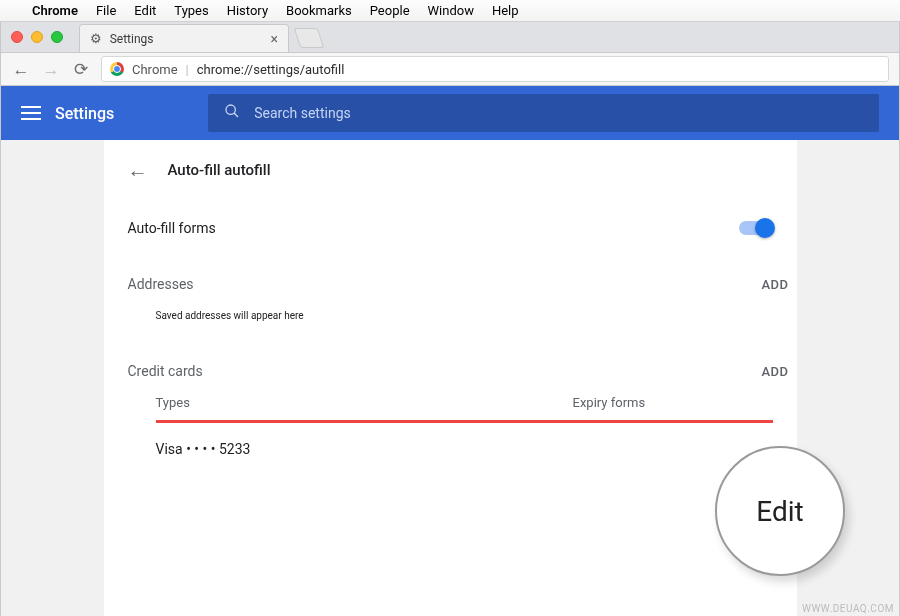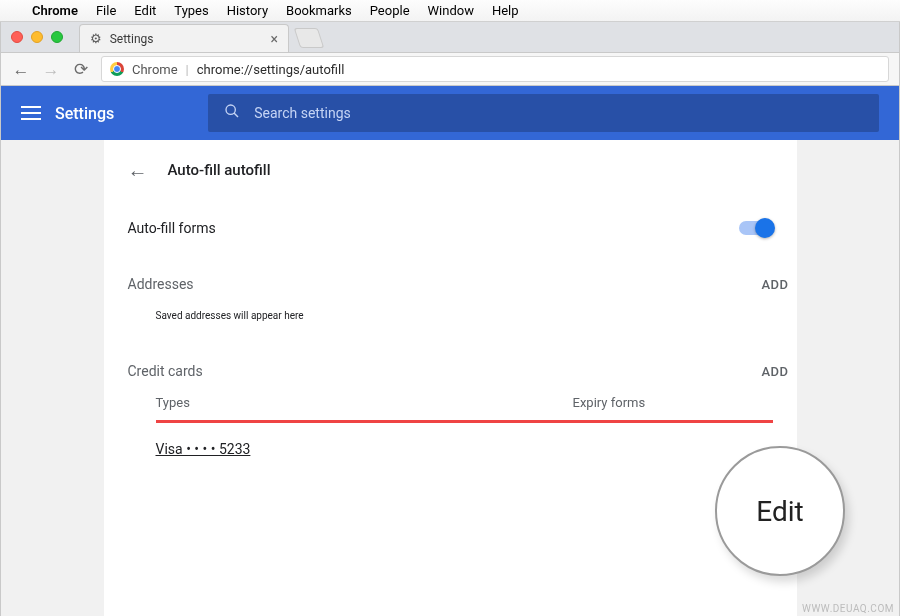--- a/index.html
+++ b/index.html
@@ -55,21 +55,21 @@
     .toggle { width: 34px; height: 14px; background: #a9c5f7; border-radius: 8px; position: relative; cursor: pointer; }
     .toggle::after { content: ""; position: absolute; right: -2px; top: -3px; width: 20px; height: 20px; background: #1a73e8; border-radius: 50%; box-shadow: 0 1px 3px rgba(0,0,0,0.3); }
 
     .section-head { display: flex; justify-content: space-between; align-items: center; padding: 32px 8px 8px 24px; font-size: 14px; color: #5f6368; }
     .addbtn { color: #5f6368; font-weight: 500; font-size: 13px; letter-spacing: 0.5px; cursor: pointer; }
     .sub { padding: 10px 24px 10px 52px; font-size: 10px; color: #202124; }
 
     .table-head { display: flex; padding: 8px 24px 10px 52px; font-size: 13px; color: #5f6368; font-weight: 400; border-bottom: 3px solid #ef4444; margin: 0 24px 0 52px; padding-left: 0; padding-right: 0; }
     .table-head .c1 { flex: 1; }
     .table-head .c2 { width: 200px; }
-    .cc-row { display: flex; padding: 18px 24px 18px 52px; font-size: 14px; color: #202124; margin: 0 24px 0 52px; padding-left: 0; padding-right: 0; text-decoration: underline; }
+    .cc-row { display: flex; padding: 18px 24px 18px 52px; font-size: 14px; color: #202124; margin: 0 24px 0 52px; padding-left: 0; padding-right: 0; }
     .cc-row .c1 { flex: 1; }
     .cc-row .c2 { width: 200px; }
 
     
     .callout { position: absolute; right: 55px; bottom: 40px; width: 130px; height: 130px; border: 2px solid #9a9a9a; border-radius: 50%; background: #fff; display: flex; align-items: center; justify-content: center; font-size: 28px; color: #222; box-shadow: 4px 6px 10px rgba(0,0,0,0.15); }
 
     .watermark { position: absolute; right: 6px; bottom: 2px; font-size: 10px; color: #bcbcbc; letter-spacing: 0.5px; }
   </style>
 </head>
 <body>

